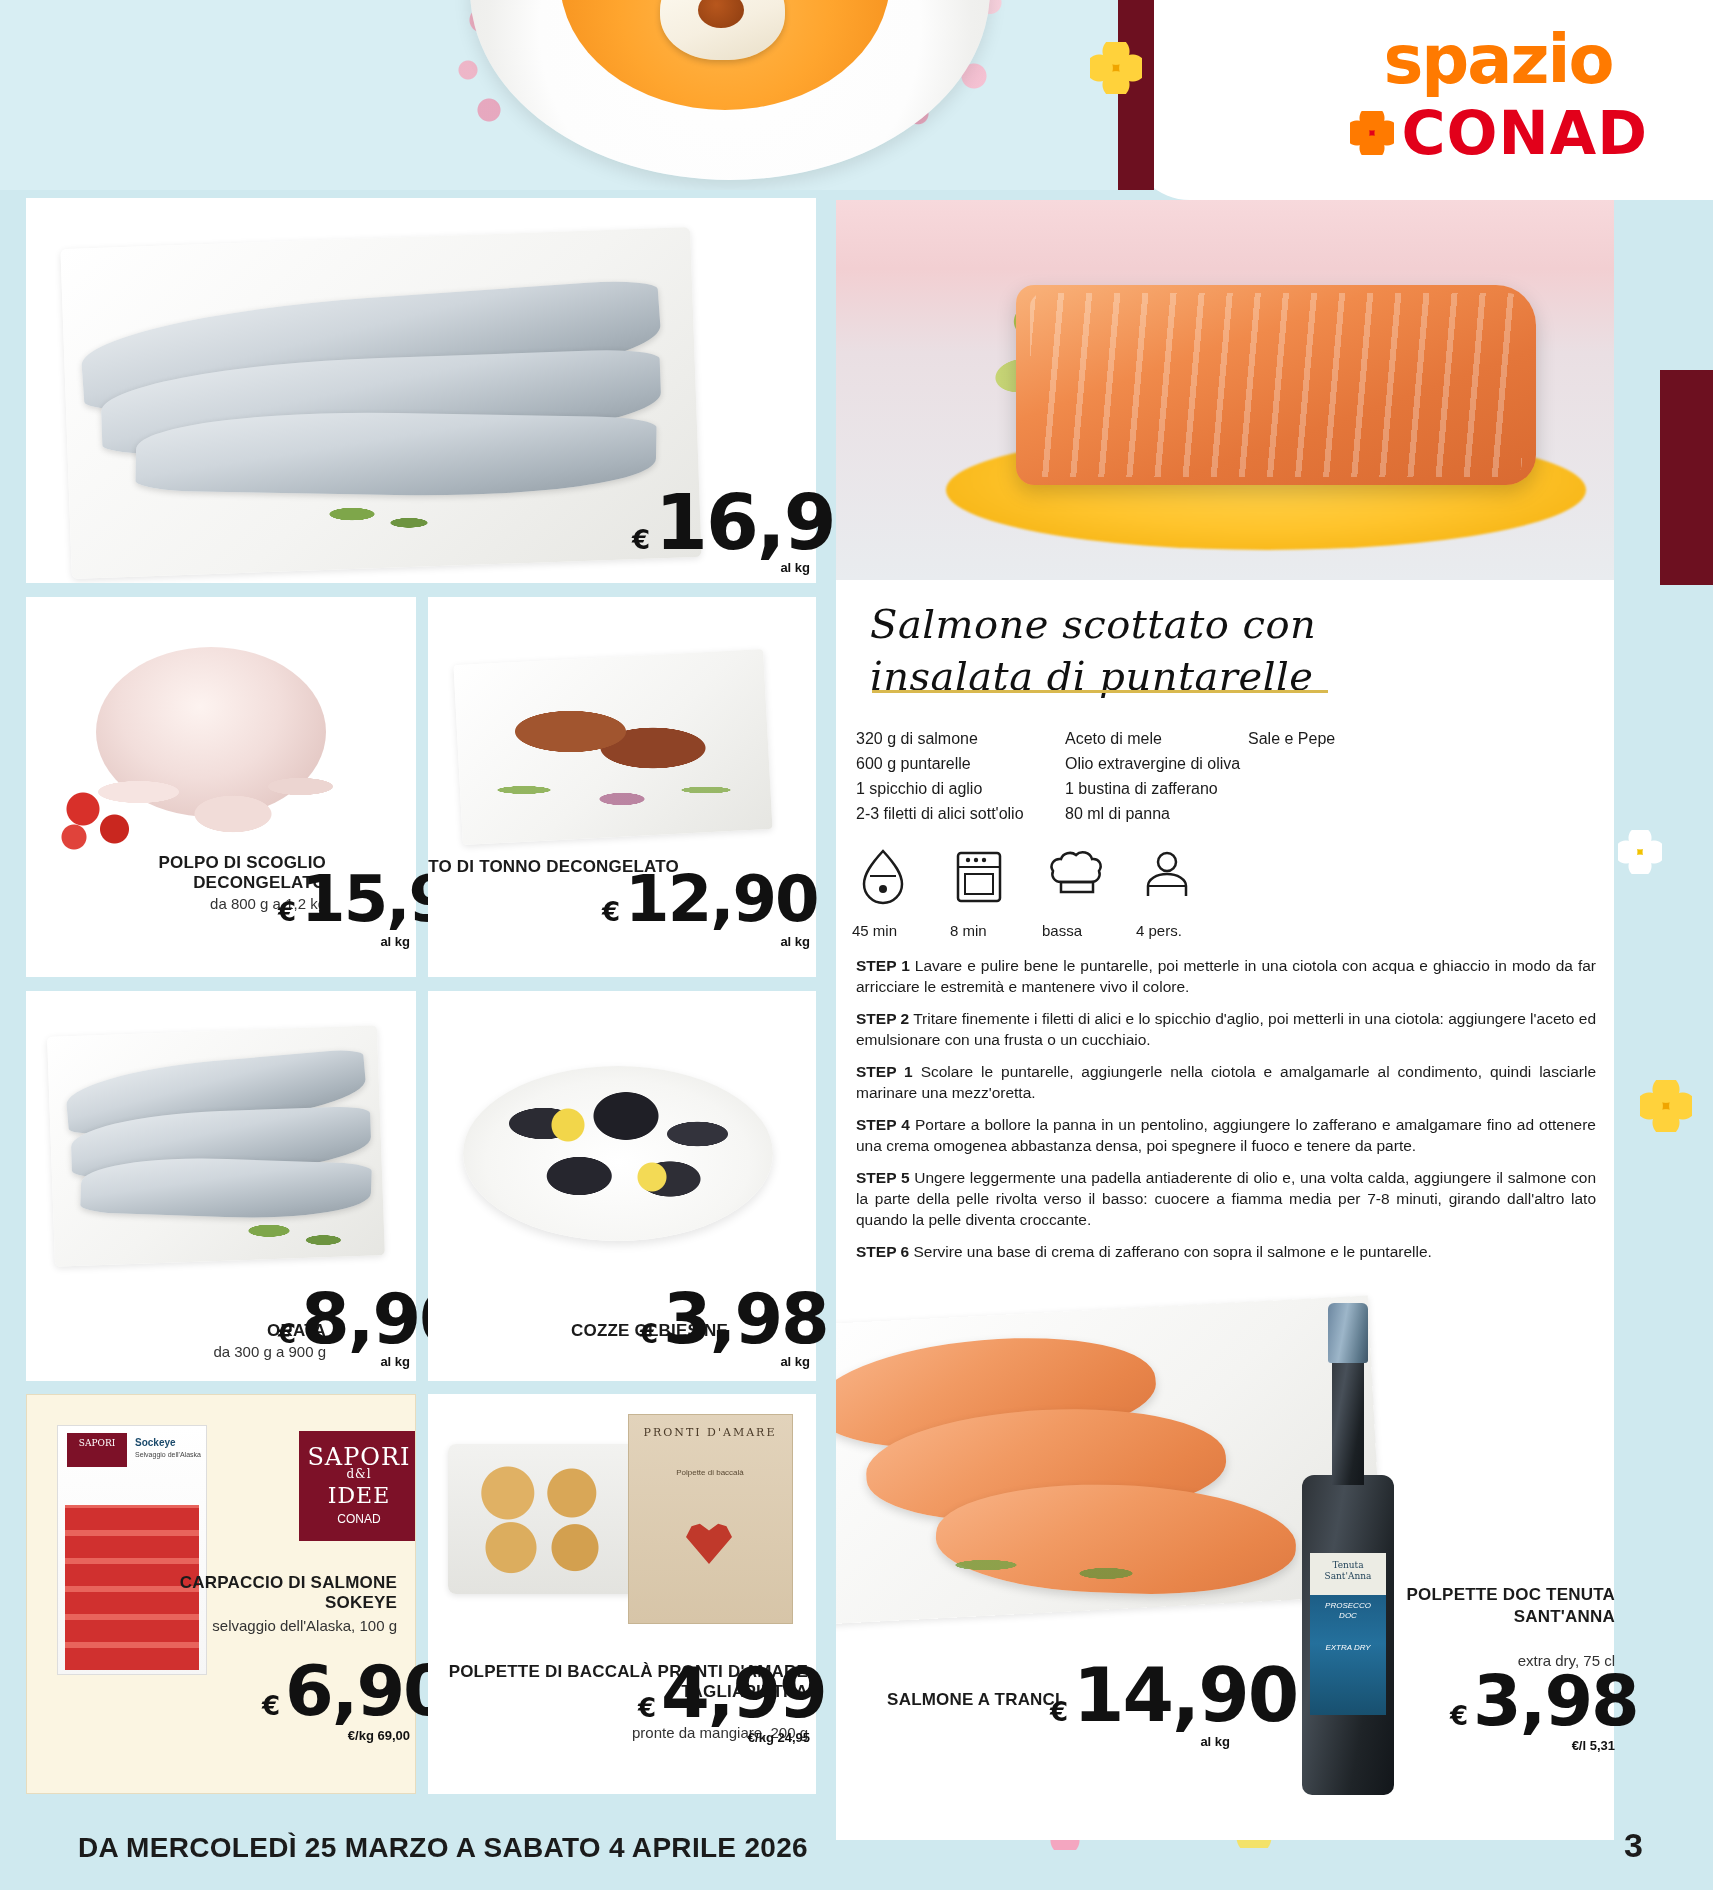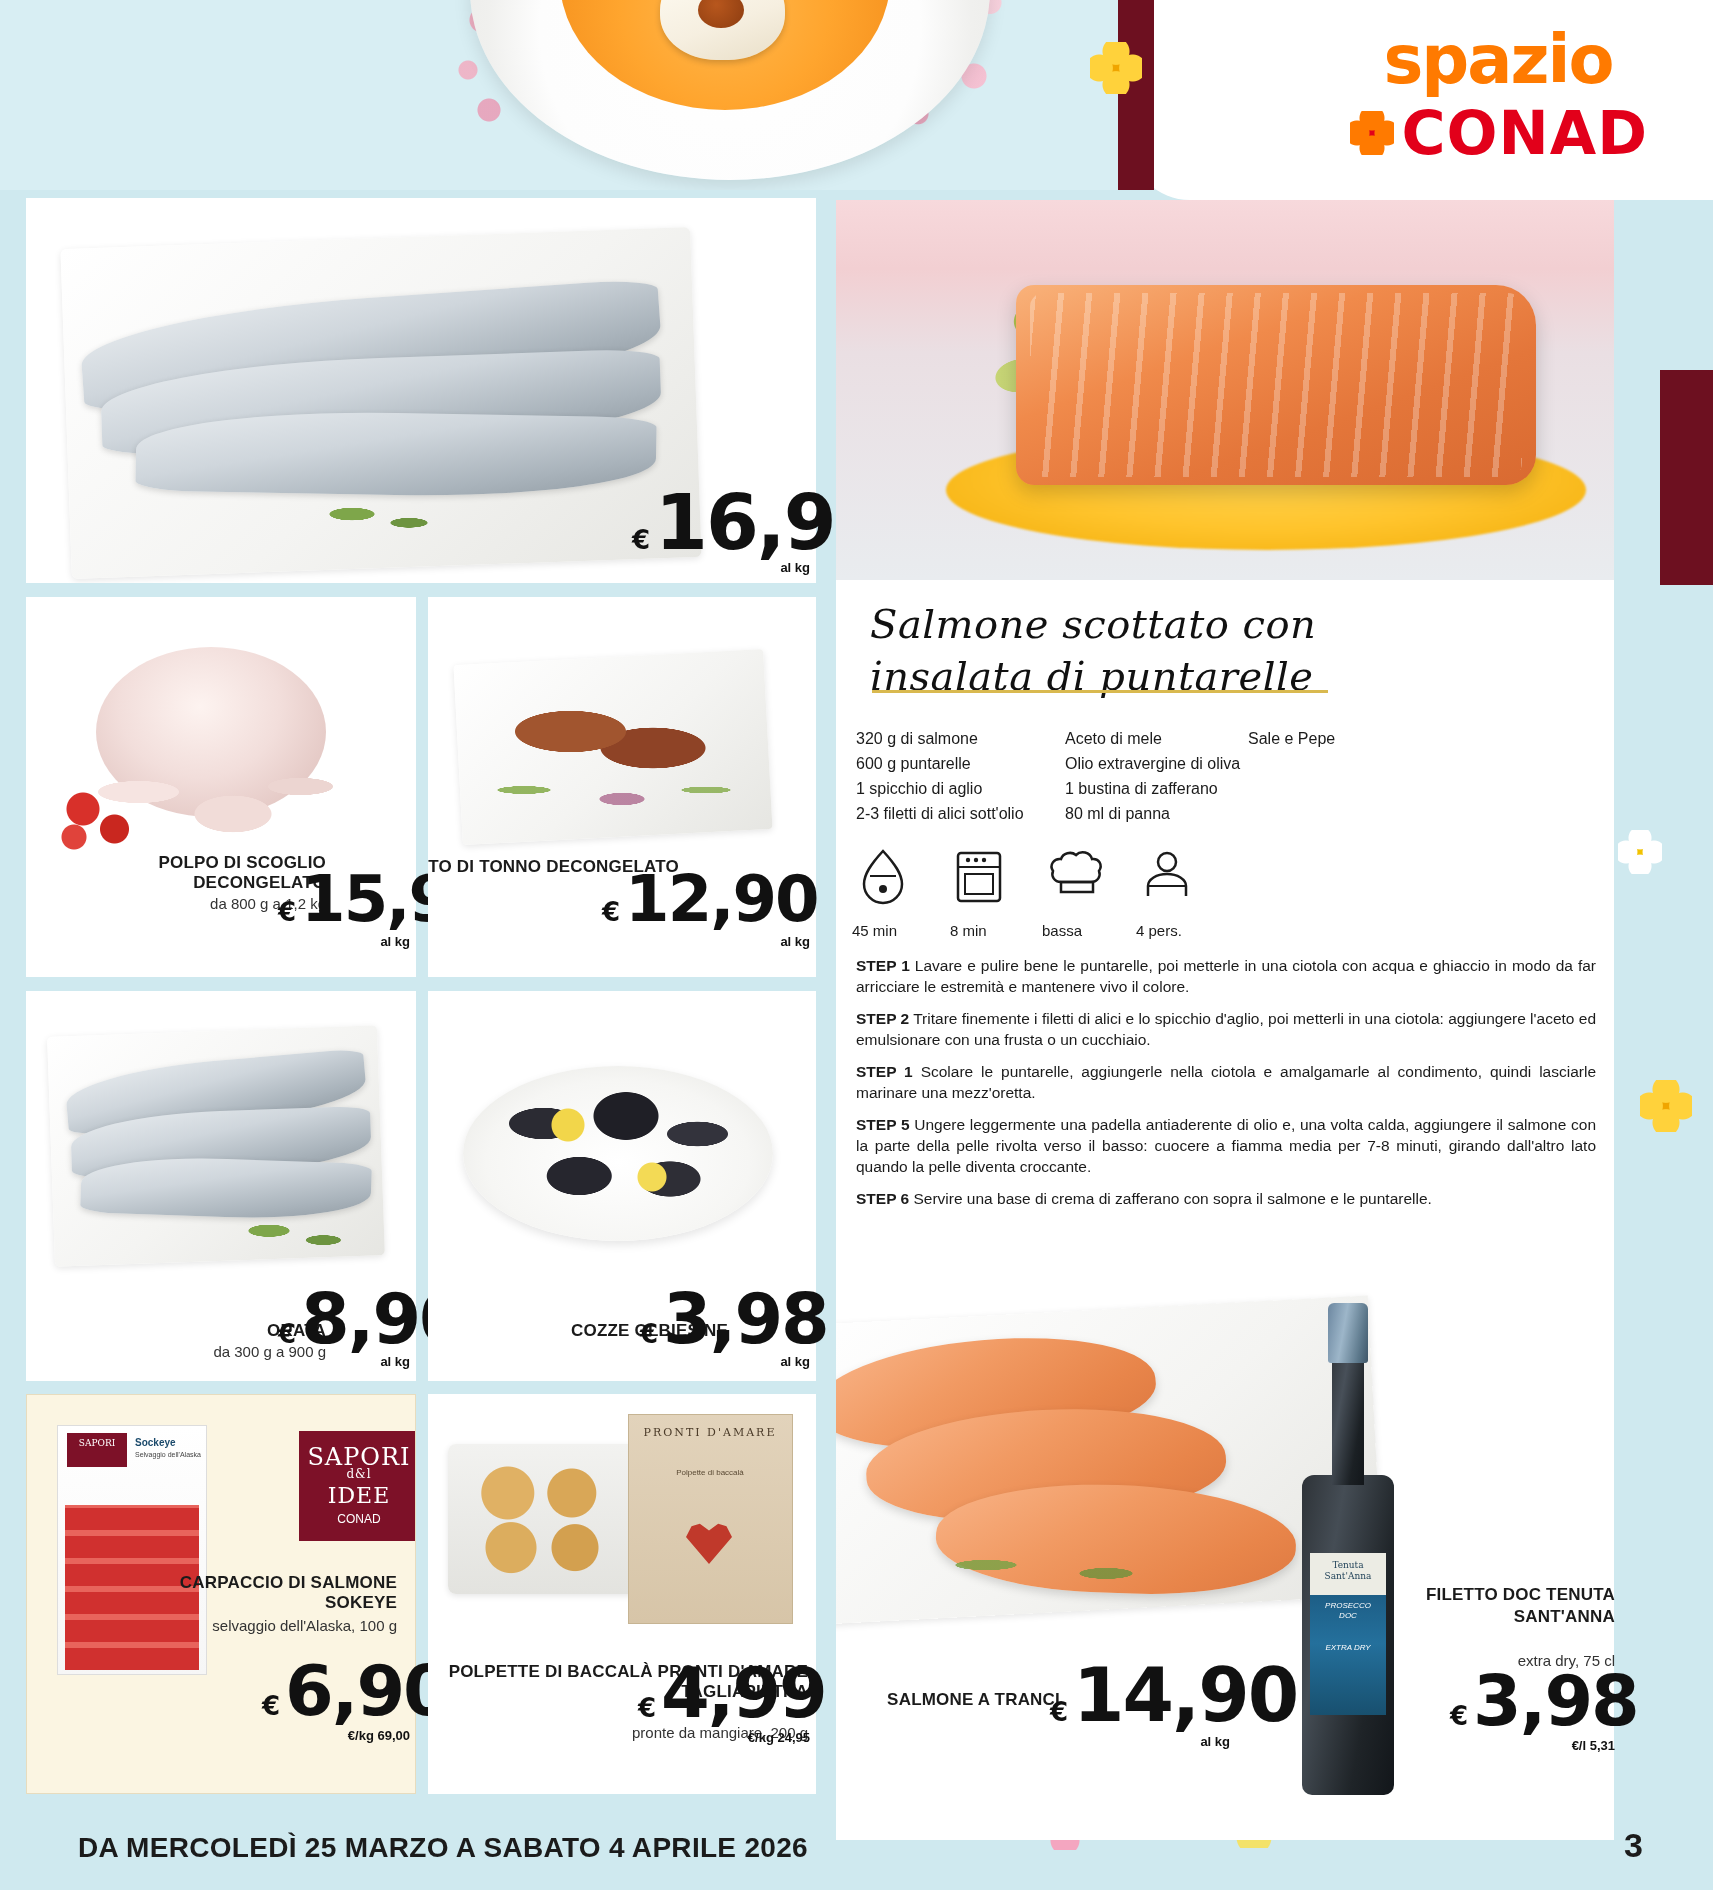--- a/index.html
+++ b/index.html
@@ -474,20 +474,21 @@
 </div>
 <div class="icon-label" style="left:852px; top:922px;">45 min</div>
 <div class="icon-label" style="left:950px; top:922px;">8 min</div>
 <div class="icon-label" style="left:1042px; top:922px;">bassa</div>
 <div class="icon-label" style="left:1136px; top:922px;">4 pers.</div>
 
 <div class="steps">
   <p><b>STEP 1</b> <span>Lavare e pulire bene le puntarelle, poi metterle in una ciotola con acqua e ghiaccio in modo da far arricciare le estremità e mantenere vivo il colore.</span></p>
   <p><b>STEP 2</b> <span>Tritare finemente i filetti di alici e lo spicchio d'aglio, poi metterli in una ciotola: aggiungere l'aceto ed emulsionare con una frusta o un cucchiaio.</span></p>
   <p><b>STEP 1</b> <span>Scolare le puntarelle, aggiungerle nella ciotola e amalgamarle al condimento, quindi lasciarle marinare una mezz'oretta.</span></p>
+  <p><b>STEP 4</b> <span>Portare a bollore la panna in un pentolino, aggiungere lo zafferano e amalgamare fino ad ottenere una crema omogenea abbastanza densa, poi spegnere il fuoco e tenere da parte.</span></p>
   <p><b>STEP 5</b> <span>Ungere leggermente una padella antiaderente di olio e, una volta calda, aggiungere il salmone con la parte della pelle rivolta verso il basso: cuocere a fiamma media per 7-8 minuti, girando dall'altro lato quando la pelle diventa croccante.</span></p>
   <p><b>STEP 6</b> <span>Servire una base di crema di zafferano con sopra il salmone e le puntarelle.</span></p>
 </div>
 
 <div class="bottom-photo">
   <div class="paper" style="left:-20px; top:20px; width:560px; height:300px; transform:rotate(-3deg);"></div>
   <div class="salmon-steak" style="left:-20px; top:50px; width:340px; height:105px; transform:rotate(-5deg);"></div>
   <div class="salmon-steak" style="left:30px; top:120px; width:360px; height:110px; transform:rotate(-3deg);"></div>
   <div class="salmon-steak" style="left:100px; top:195px; width:360px; height:108px; transform:rotate(2deg);"></div>
   <div style="position:absolute; left:60px; top:240px; width:300px; height:70px; background:radial-gradient(ellipse at 30% 50%, rgba(124,162,70,.85) 0 30px, transparent 31px), radial-gradient(ellipse at 70% 62%, rgba(108,146,60,.8) 0 26px, transparent 27px);"></div>
@@ -508,21 +509,21 @@
   </div>
 </div>
 
 <div class="pname" style="left:880px; top:1690px; width:180px; text-align:right; line-height:20px;">SALMONE A TRANCI</div>
 <div class="price" style="left:1050px; top:1652px;">
   <span class="cur">€</span>
   <span class="amt" style="font-size:74px;">14,90</span>
 </div>
 <div class="unit" style="left:1120px; top:1734px; width:110px;">al kg</div>
 
-<div class="pname" style="left:1400px; top:1584px; width:215px; text-align:right; line-height:22px;">FILETTO DOC TENUTA SANT'ANNA</div>
+<div class="pname" style="left:1400px; top:1584px; width:215px; text-align:right; line-height:22px;">POLPETTE DOC TENUTA SANT'ANNA</div>
 <div class="psub" style="left:1400px; top:1652px; width:215px; text-align:right;">extra dry, 75 cl</div>
 <div class="price" style="left:1450px; top:1660px;">
   <span class="cur">€</span>
   <span class="amt" style="font-size:70px;">3,98</span>
 </div>
 <div class="unit" style="left:1500px; top:1738px; width:115px;">€/l 5,31</div>
 
 <div class="footer-text">DA MERCOLEDÌ 25 MARZO A SABATO 4 APRILE 2026</div>
 <div class="page-num">3</div>
 

